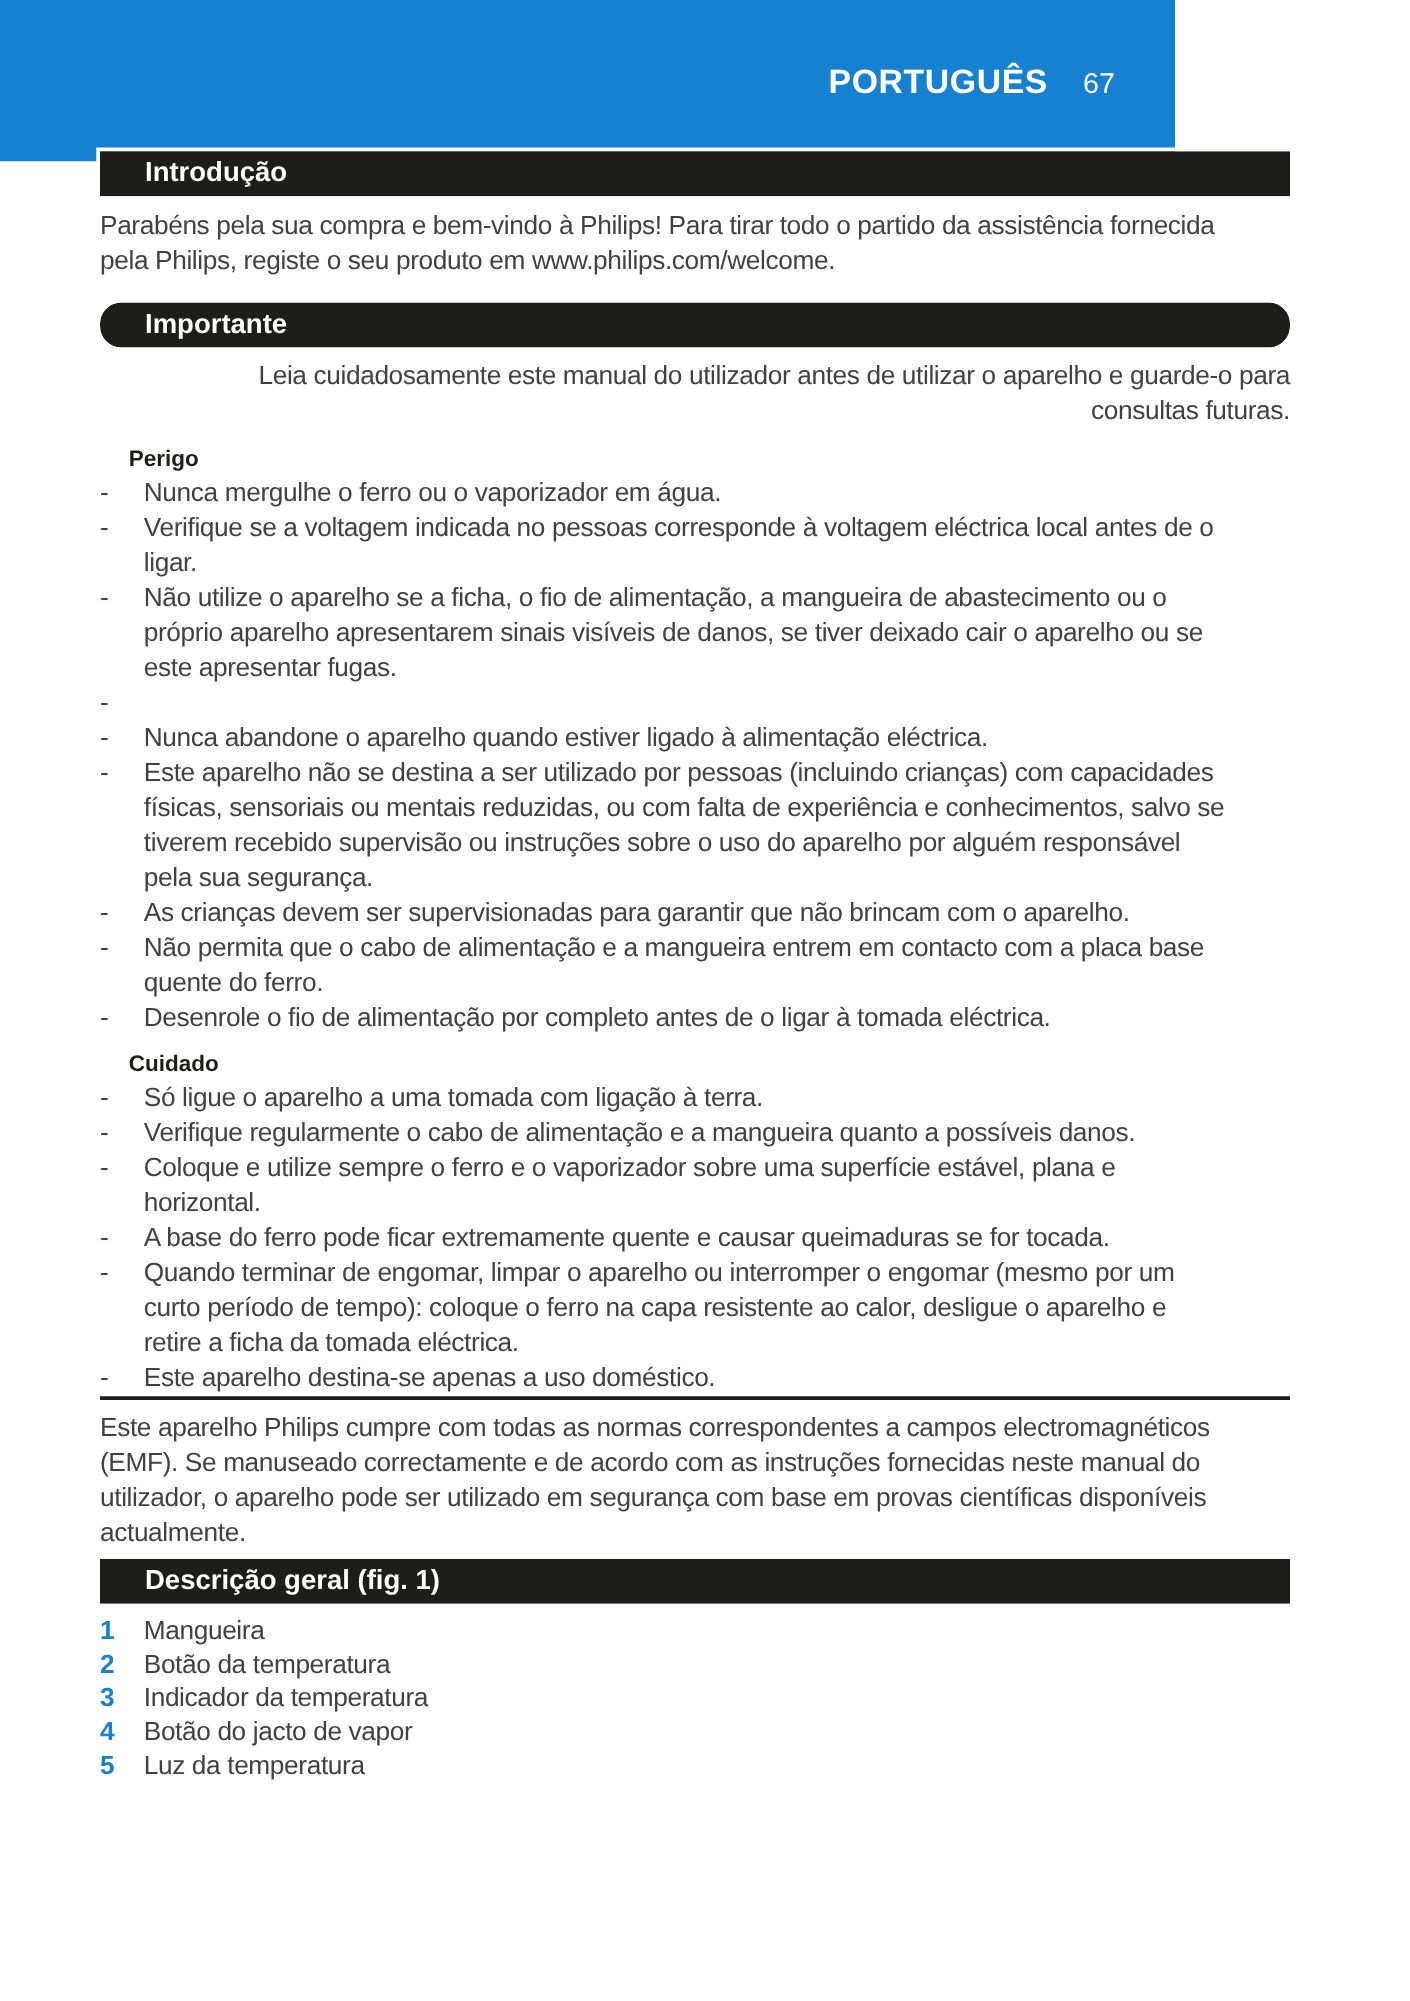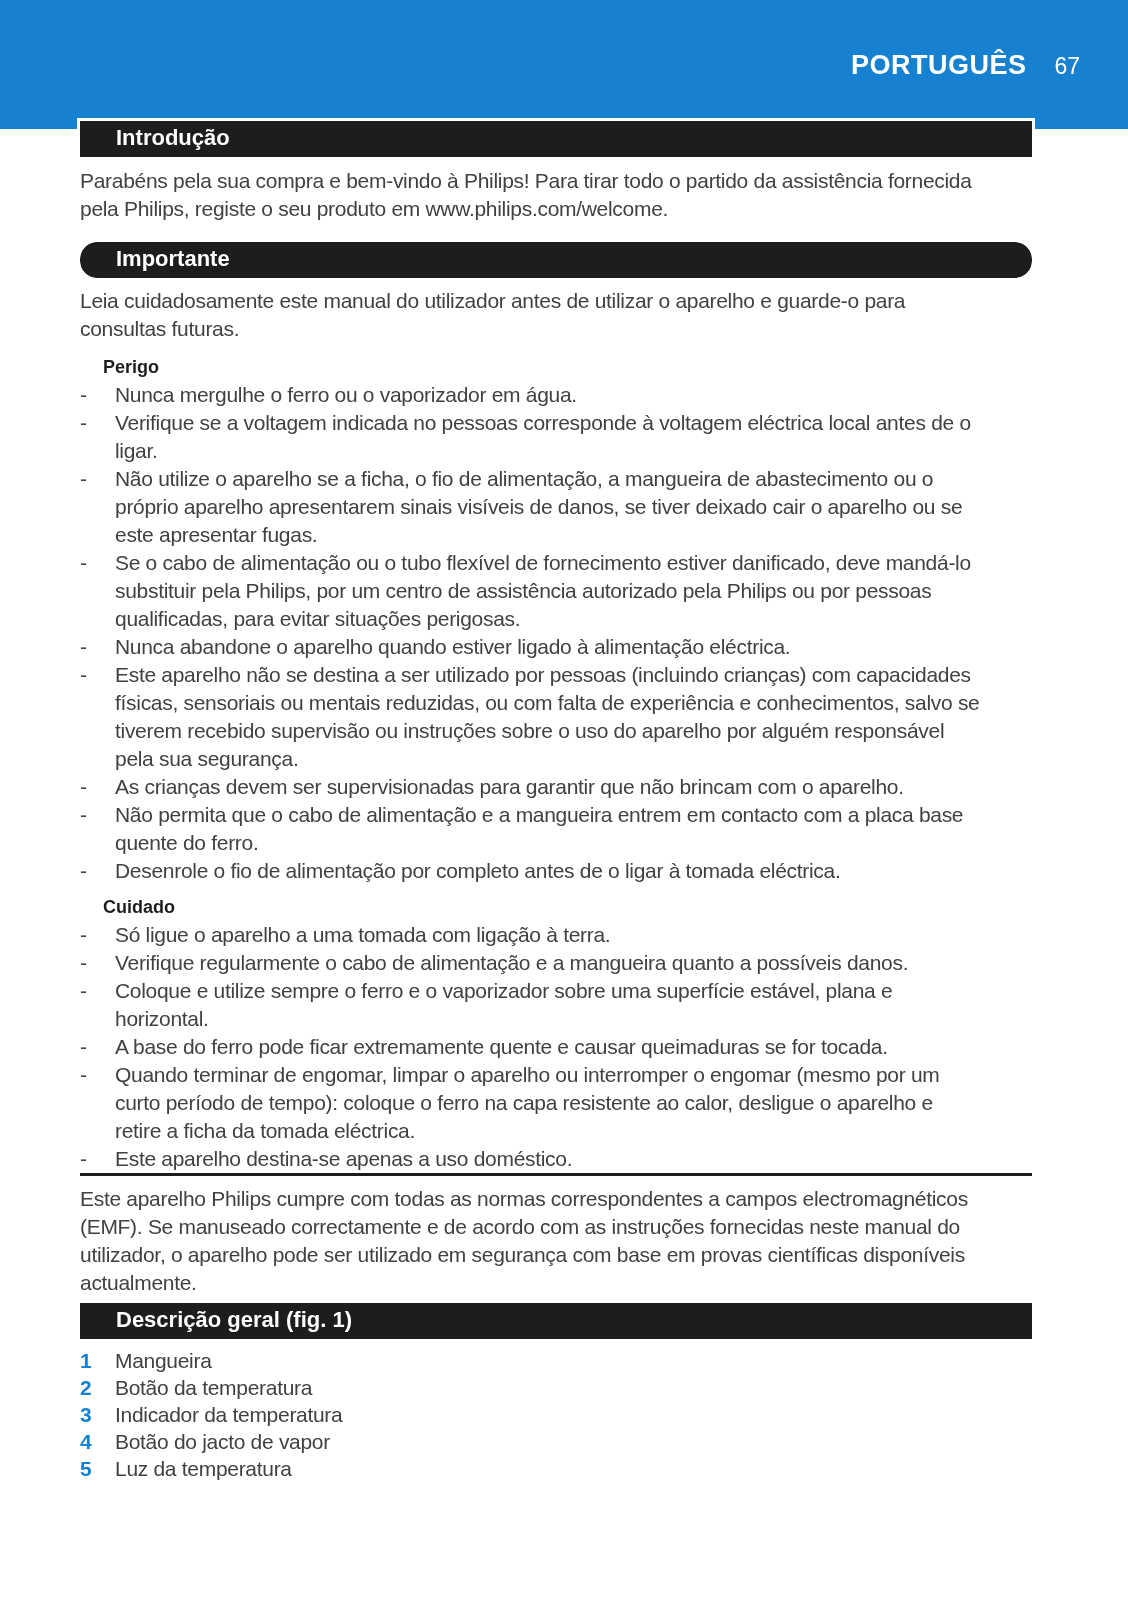--- a/index.html
+++ b/index.html
@@ -8,42 +8,42 @@
     --text:#414042;
   }
   *{margin:0;padding:0;box-sizing:border-box;}
   html,body{background:#ffffff;}
   body{
     width:1128px;height:1601px;overflow:hidden;position:relative;
     font-family:"Liberation Sans","DejaVu Sans",sans-serif;
     color:var(--text);
   }
   .banner{
-    width:1128px;height:129px;background:var(--accent);position:relative;
+    width:940px;height:129px;background:var(--accent);position:relative;
   }
   .header-right{
     position:absolute;right:48px;top:50px;
     display:flex;align-items:baseline;gap:28px;
   }
   .lang{color:#ffffff;font-weight:bold;font-size:27px;letter-spacing:0.5px;}
   .pagenum{color:#ffffff;font-size:23px;font-weight:normal;}
   .content{
     position:relative;margin-left:80px;width:952px;
     font-size:21px;line-height:28px;letter-spacing:-0.3px;
   }
   .section-bar{
     background:var(--bar);color:#ffffff;font-weight:bold;font-size:22px;
     height:36px;line-height:34px;padding-left:36px;letter-spacing:0;
     outline:3px solid #ffffff;
   }
   .bar-intro{margin-top:-8px;}
   .bar-importante{margin-top:19px;border-radius:17px;}
   .bar-descricao{margin-top:6px;}
   .para{white-space:pre;margin-top:10px;}
-  .para-importante{margin-top:9px;}
+  .para-importante{margin-top:9px;text-align:right;}
   .para-emf{margin-top:9px;}
   h3{
     font-size:18px;line-height:28px;font-weight:bold;color:var(--bar);
     margin-left:23px;letter-spacing:0;
   }
   .h-perigo{margin-top:10px;}
   .h-aviso{margin-top:9px;}
   .h-cuidado{margin-top:8px;}
   .h-emf{margin-top:6px;}
   .rule{height:3px;background:var(--bar);width:952px;}
@@ -94,23 +94,20 @@
 ligar.</span>
     </li>
     <li>
       <span class="dash">-</span>
       <span class="bt">Não utilize o aparelho se a ficha, o fio de alimentação, a mangueira de abastecimento ou o
 próprio aparelho apresentarem sinais visíveis de danos, se tiver deixado cair o aparelho ou se
 este apresentar fugas.</span>
     </li>
     <li>
       <span class="dash">-</span>
-      <span class="bt">Se o cabo de alimentação ou o tubo flexível de fornecimento estiver danificado, deve mandá-lo
-substituir pela Philips, por um centro de assistência autorizado pela Philips ou por pessoas
-qualificadas, para evitar situações perigosas.</span>
     </li>
     <li>
       <span class="dash">-</span>
       <span class="bt">Nunca abandone o aparelho quando estiver ligado à alimentação eléctrica.</span>
     </li>
     <li>
       <span class="dash">-</span>
       <span class="bt">Este aparelho não se destina a ser utilizado por pessoas (incluindo crianças) com capacidades
 físicas, sensoriais ou mentais reduzidas, ou com falta de experiência e conhecimentos, salvo se
 tiverem recebido supervisão ou instruções sobre o uso do aparelho por alguém responsável

